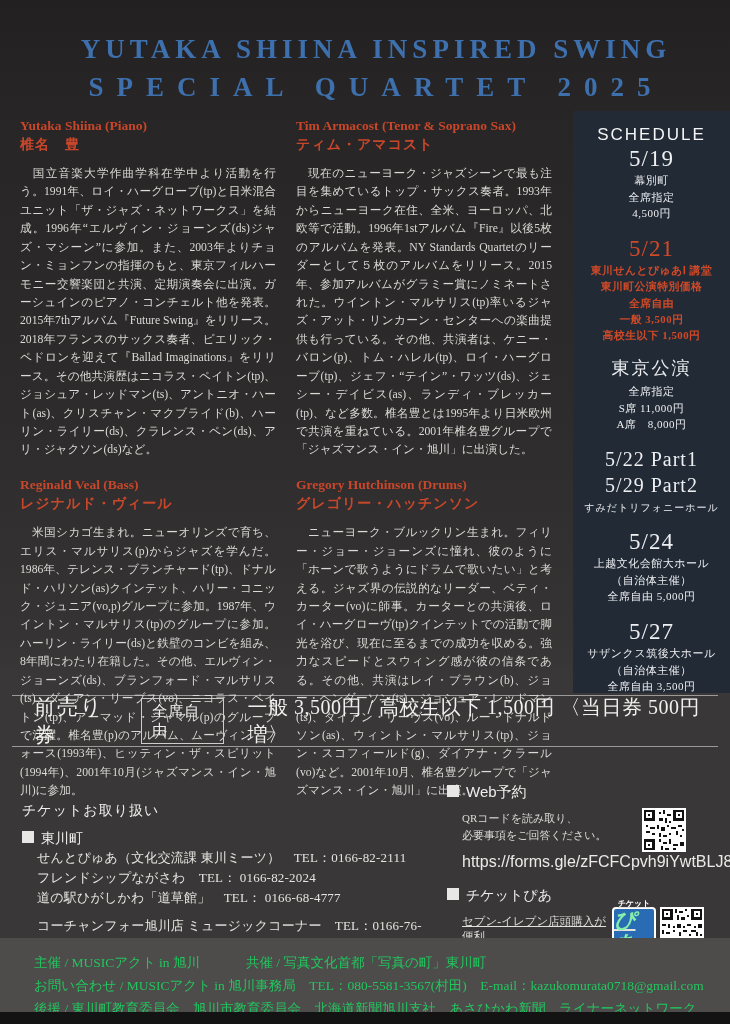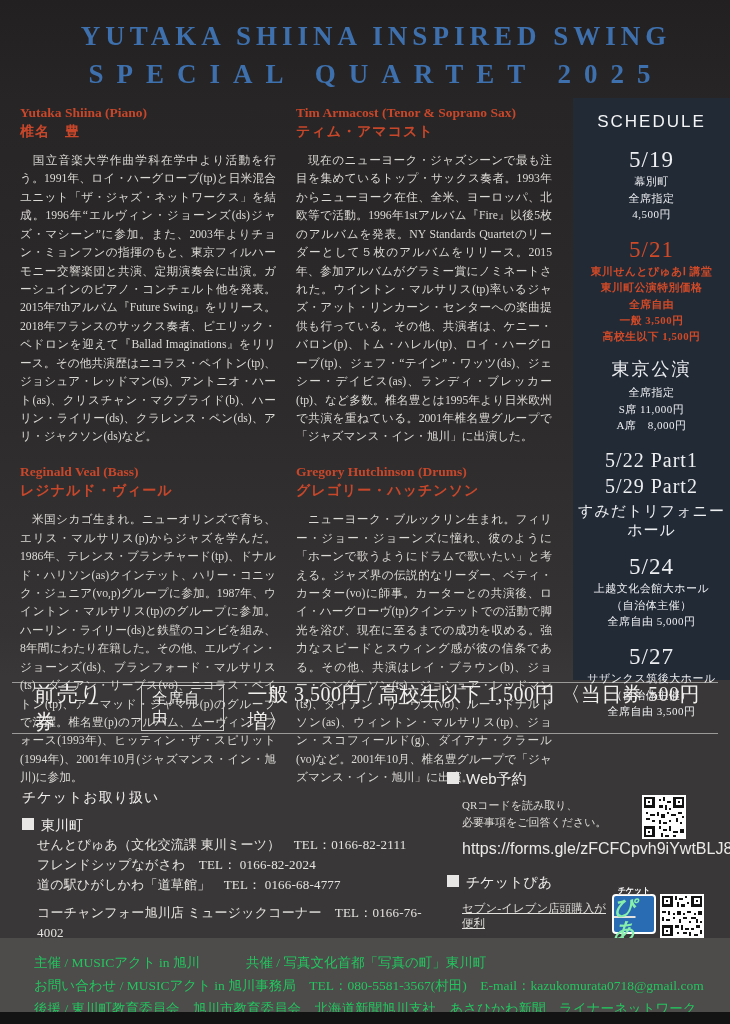--- a/index.html
+++ b/index.html
@@ -4,44 +4,44 @@
 <style>
   * { margin:0; padding:0; box-sizing:border-box; }
   html,body { background:#111; }
   body { font-family:"Liberation Serif", serif; }
   .poster{
     position:relative; width:730px; height:1024px; margin:0 auto;
     background:linear-gradient(180deg,#232021 0%,#282526 10%,#2e2b2c 40%,#363334 62%,#3a3738 66%);
     overflow:hidden; color:#e3e1dd;
   }
   
-  .title-block{ padding-top:20px; text-align:center;margin-left:22px; }
+  .title-block{ padding-top:33px; text-align:center;margin-left:22px; }
   .title-line{ color:#3d70ad; font-weight:700; font-size:27px; line-height:1.25; }
   .title-line.l1{ letter-spacing:5px; }
   .title-line.l2{ letter-spacing:13px; margin-top:4px; }
   
   .content{ display:flex; align-items:stretch; height:582px; padding-left:20px; margin-top:6px; }
   .bio-col{ width:256px; padding-top:6px; }
   .bio-col.c2{ margin-left:20px; }
   .artist{ margin-bottom:16px; }
   .artist-en{ color:#c8472a; font-weight:700; font-size:13.5px; line-height:1.3; }
   .artist-ja{ color:#c8472a; font-weight:700; font-size:14px; letter-spacing:1px; margin-top:2px; }
   .artist-bio{ margin-top:11px; font-size:11.7px; line-height:1.575; color:#dcdad6;
                text-align:justify; text-justify:inter-ideograph; }
   
   .schedule{ margin-left:auto; width:157px; background:#222a36; color:#edeff1;
              padding-top:14px; text-align:center; }
   .sch-heading{ font-family:"Liberation Sans", sans-serif; font-size:17px; letter-spacing:2px;
-                color:#f4f5f6; margin-bottom:14px; }
+                color:#f4f5f6; }
   .sch-block{ margin-bottom:13px; }
   .sch-date{ font-size:23px; line-height:1.2; letter-spacing:1px; }
   .sch-date.multi{ font-size:20px; line-height:1.3; }
   .sch-title{ font-size:18px; letter-spacing:2px; margin-bottom:3px; }
   .sch-line{ font-size:11px; line-height:1.5; letter-spacing:.5px; }
-  .sch-venue{ font-size:15px; letter-spacing:1px; margin-top:3px; }
+  .sch-venue{ font-size:10px; letter-spacing:1px; margin-top:3px; }
   .sch-block.orange, .sch-block.orange .sch-date, .sch-block.orange .sch-line{ color:#d14a28; }
   .sch-block.orange .sch-line{ font-weight:700; font-size:10.8px; }
   
   .ticket-bar{ margin:2px 12px 0 12px; border-top:1px solid #9c9a98; border-bottom:1px solid #9c9a98;
                height:52px; display:flex; align-items:center; padding-left:22px; color:#f2f0ee; }
   .tb-label{ font-size:21px; letter-spacing:2px; }
   .tb-box{ border:1px solid #cfcdcb; font-size:15px; padding:3px 10px; margin-left:20px; letter-spacing:1px; }
   .tb-prices{ font-size:20px; margin-left:24px; letter-spacing:.5px; }
   
   .tickets{ display:flex; padding:12px 14px 0 22px; }

